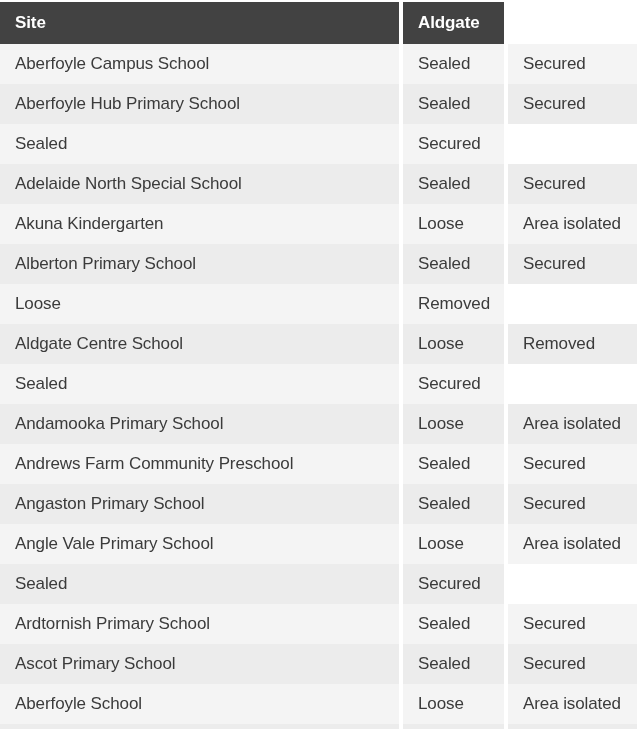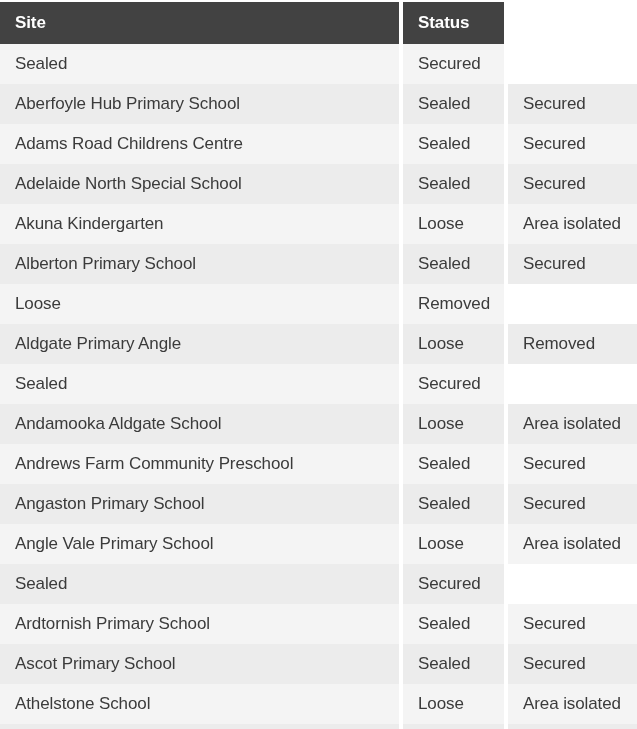--- a/index.html
+++ b/index.html
@@ -48,37 +48,37 @@
   #table-body .row:nth-child(even) .cell { background: var(--row-even-bg); }
   .row.partial { height: 5px; }
   .partial .cell { background: var(--row-even-bg); }
 </style>
 </head>
 <body>
 
 <div class="table">
   <div class="row header">
     <div class="cell">Site</div>
-    <div class="cell">Status</div>
+    <div class="cell">Aldgate</div>
   </div>
 
   <div id="table-body">
   <div class="row">
+    <div class="cell">Aberfoyle Campus School</div>
     <div class="cell">Sealed</div>
     <div class="cell">Secured</div>
   </div>
 
   <div class="row">
     <div class="cell">Aberfoyle Hub Primary School</div>
     <div class="cell">Sealed</div>
     <div class="cell">Secured</div>
   </div>
 
   <div class="row">
-    <div class="cell">Adams Road Childrens Centre</div>
     <div class="cell">Sealed</div>
     <div class="cell">Secured</div>
   </div>
 
   <div class="row">
     <div class="cell">Adelaide North Special School</div>
     <div class="cell">Sealed</div>
     <div class="cell">Secured</div>
   </div>
 
@@ -93,32 +93,32 @@
     <div class="cell">Sealed</div>
     <div class="cell">Secured</div>
   </div>
 
   <div class="row">
     <div class="cell">Loose</div>
     <div class="cell">Removed</div>
   </div>
 
   <div class="row">
-    <div class="cell">Aldgate Primary Angle</div>
+    <div class="cell">Aldgate Centre School</div>
     <div class="cell">Loose</div>
     <div class="cell">Removed</div>
   </div>
 
   <div class="row">
     <div class="cell">Sealed</div>
     <div class="cell">Secured</div>
   </div>
 
   <div class="row">
-    <div class="cell">Andamooka Aldgate School</div>
+    <div class="cell">Andamooka Primary School</div>
     <div class="cell">Loose</div>
     <div class="cell">Area isolated</div>
   </div>
 
   <div class="row">
     <div class="cell">Andrews Farm Community Preschool</div>
     <div class="cell">Sealed</div>
     <div class="cell">Secured</div>
   </div>
 
@@ -145,21 +145,21 @@
     <div class="cell">Secured</div>
   </div>
 
   <div class="row">
     <div class="cell">Ascot Primary School</div>
     <div class="cell">Sealed</div>
     <div class="cell">Secured</div>
   </div>
 
   <div class="row">
-    <div class="cell">Athelstone School</div>
+    <div class="cell">Aberfoyle School</div>
     <div class="cell">Loose</div>
     <div class="cell">Area isolated</div>
   </div>
 </div>
 
   <div class="row partial">
     <div class="cell"></div>
     <div class="cell"></div>
     <div class="cell"></div>
   </div>

